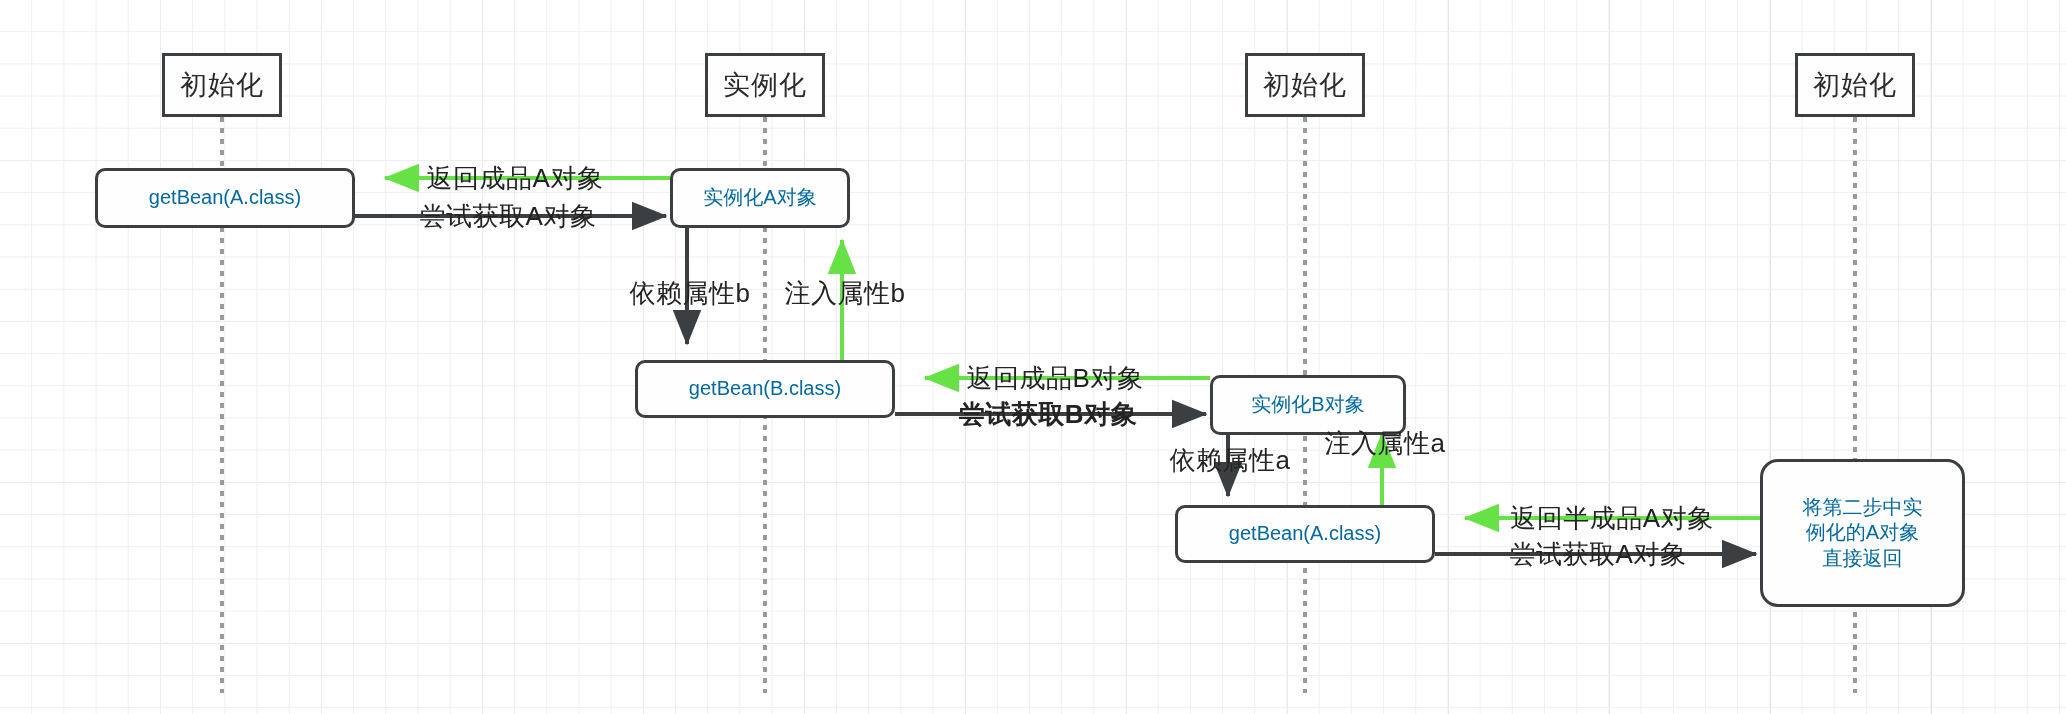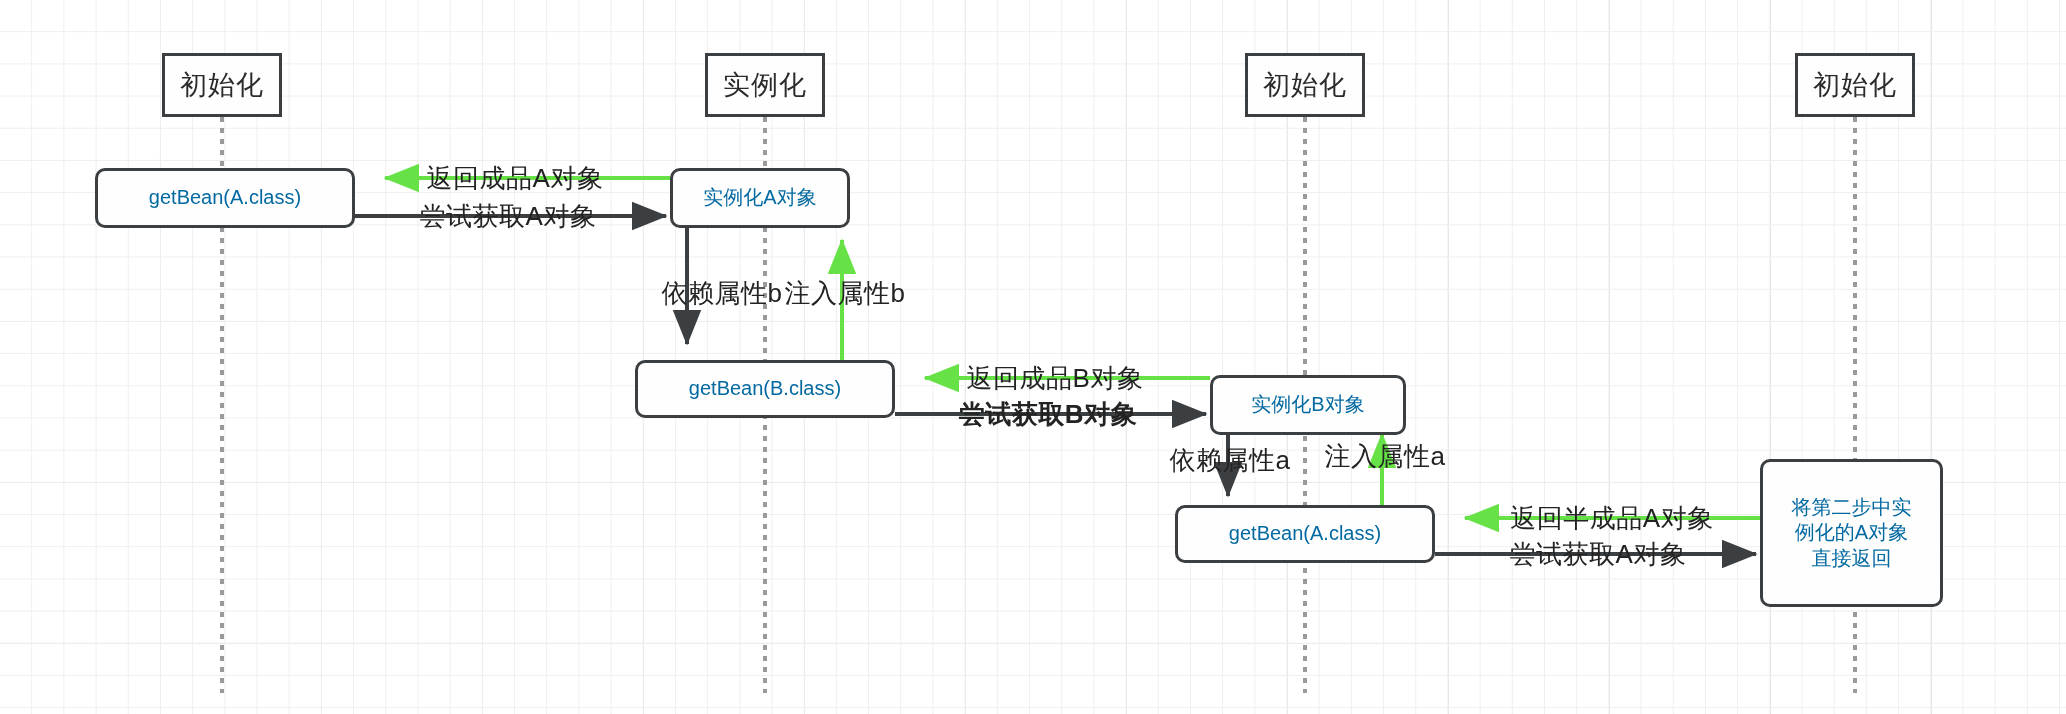--- a/index.html
+++ b/index.html
@@ -148,51 +148,51 @@
   </div>
 
   <div class="act-box" style="left:1210px;top:375px;width:196px;height:60px;">
     <span>实例化B对象</span>
   </div>
 
   <div class="act-box" style="left:1175px;top:505px;width:260px;height:58px;">
     <span>getBean(A.class)</span>
   </div>
 
-  <div class="act-box" style="left:1760px;top:459px;width:183px;height:148px;">
+  <div class="act-box" style="left:1760px;top:459px;width:205px;height:148px;border-radius:18px;">
     <span>将第二步中实
 例化的A对象
 直接返回</span>
   </div>
 
   <div class="msg-label center" style="left:515px;top:161px;">
     <span>返回成品A对象</span>
   </div>
   <div class="msg-label center" style="left:508px;top:199px;">
     <span>尝试获取A对象</span>
   </div>
 
-  <div class="msg-label center" style="left:690px;top:276px;margin-left:32px;">
+  <div class="msg-label center" style="left:690px;top:276px;">
     <span>依赖属性b</span>
   </div>
   <div class="msg-label center" style="left:845px;top:276px;">
     <span>注入属性b</span>
   </div>
 
   <div class="msg-label center" style="left:1055px;top:361px;">
     <span>返回成品B对象</span>
   </div>
   <div class="msg-label center" style="left:1048px;top:397px;font-weight:bold;">
     <span>尝试获取B对象</span>
   </div>
 
   <div class="msg-label center" style="left:1230px;top:443px;">
     <span>依赖属性a</span>
   </div>
-  <div class="msg-label center" style="left:1385px;top:439px;">
+  <div class="msg-label center" style="left:1385px;top:426px;">
     <span>注入属性a</span>
   </div>
 
   <div class="msg-label center" style="left:1612px;top:501px;">
     <span>返回半成品A对象</span>
   </div>
   <div class="msg-label center" style="left:1598px;top:537px;">
     <span>尝试获取A对象</span>
   </div>
 

